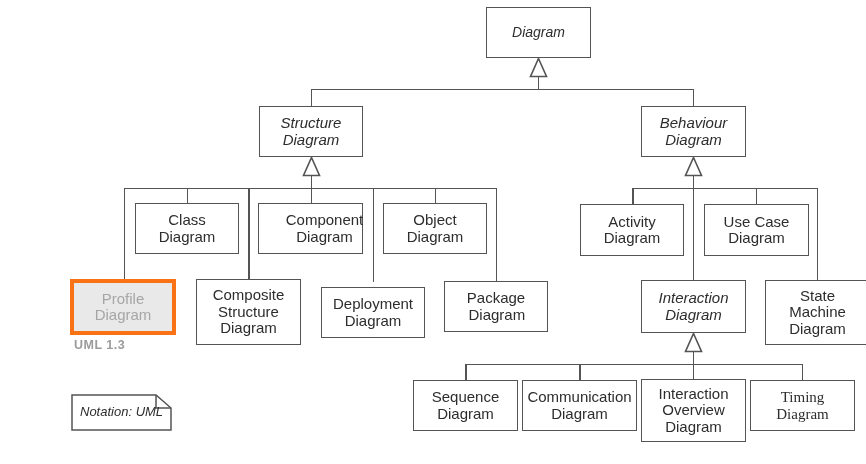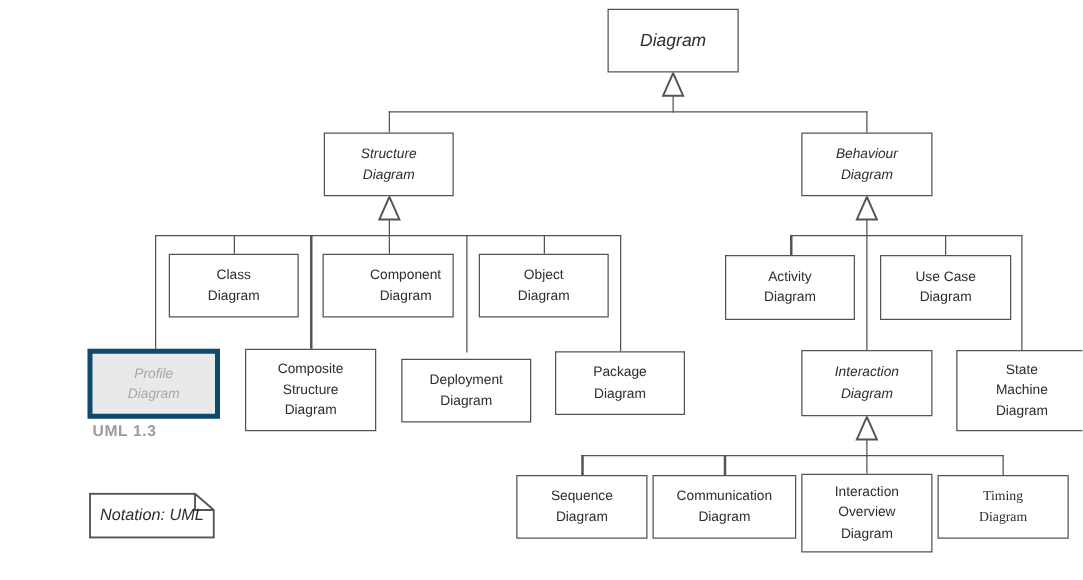--- a/index.html
+++ b/index.html
@@ -5,26 +5,26 @@
   html,body{margin:0;padding:0;background:#ffffff;}
   #canvas{
     position:relative;width:866px;height:464px;background:#ffffff;overflow:hidden;
     font-family:"Liberation Sans", sans-serif;
     margin-left:43px;
   }
   .node{
     position:absolute;box-sizing:border-box;
     border:1.5px solid #545454;background:#ffffff;
     display:flex;align-items:center;justify-content:center;
-    text-align:center;color:#2d2d2d;font-size:11px;line-height:16.5px;
+    text-align:center;color:#2d2d2d;font-size:15px;line-height:16.5px;
     white-space:pre-line;
   }
   .node.abstract{font-style:italic;}
   .node.highlighted{
-    border:4px solid #0c4a6e;background:#e9e9e9;color:#a6a6a6;font-style:italic;
+    border:4px solid #f97316;background:#e9e9e9;color:#a6a6a6;
   }
   .hline,.vline{position:absolute;background:#545454;}
   .hline{height:1.6px;}
   .vline{width:1.6px;}
   .tri{position:absolute;}
   .version-label{
     position:absolute;left:31px;top:338px;
     font-size:12.5px;font-weight:bold;color:#9b9b9b;letter-spacing:0.5px;
   }
   .uml-note{position:absolute;left:28px;top:394px;width:101px;height:37px;}
@@ -35,21 +35,21 @@
   
   .n-diagram{left:443px;top:7px;width:105px;height:51px;font-size:14px;}
   .n-structure{left:216px;top:106px;width:104px;height:51px;}
   .n-behaviour{left:598px;top:106px;width:105px;height:51px;}
   .n-class{left:92px;top:203px;width:104px;height:51px;}
   .n-component{left:215px;top:203px;width:105px;height:51px;padding-left:28px;}
   .n-object{left:340px;top:203px;width:104px;height:51px;}
   .n-profile{left:27px;top:279px;width:106px;height:56px;}
   .n-composite{left:153px;top:279px;width:105px;height:66px;}
   .n-deployment{left:278px;top:287px;width:104px;height:51px;}
-  .n-package{left:401px;top:281px;width:104px;height:51px;}
+  .n-package{left:401px;top:281px;width:104px;height:51px;text-align:right;}
   .n-activity{left:537px;top:204px;width:104px;height:52px;}
   .n-usecase{left:661px;top:204px;width:105px;height:52px;}
   .n-interaction{left:598px;top:280px;width:105px;height:53px;}
   .n-statemachine{left:722px;top:280px;width:105px;height:65px;}
   .n-sequence{left:370px;top:380px;width:105px;height:51px;}
   .n-communication{left:479px;top:380px;width:115px;height:51px;}
   .n-interaction-overview{left:598px;top:379px;width:105px;height:63px;}
   .n-timing{left:707px;top:380px;width:105px;height:51px;font-family:Liberation Serif, serif;}
 </style>
 </head>

